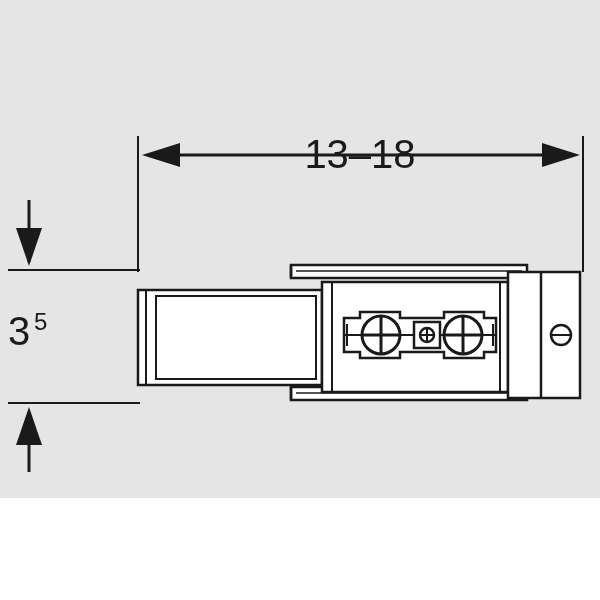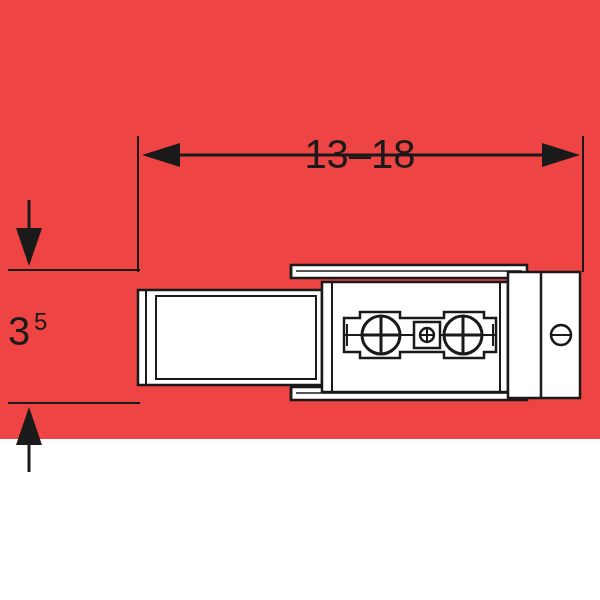--- a/index.html
+++ b/index.html
@@ -9,22 +9,22 @@
   }
   body {
     width: 600px;
     height: 600px;
     overflow: hidden;
     font-family: "Liberation Sans", sans-serif;
   }
   #stage {
     position: relative;
     width: 600px;
-    height: 439px;
-    background: #ef4444;
+    height: 498px;
+    background: #e5e5e5;
   }
   svg#drawing {
     position: absolute;
     left: 0;
     top: 0;
     width: 600px;
     height: 600px;
     display: block;
   }
   .dim-text {

